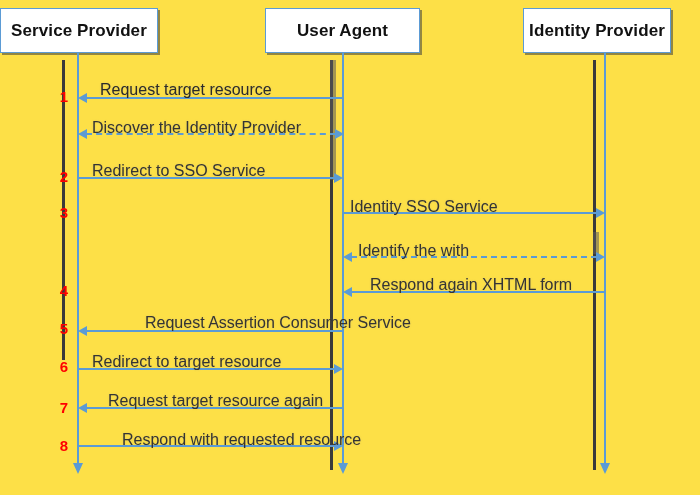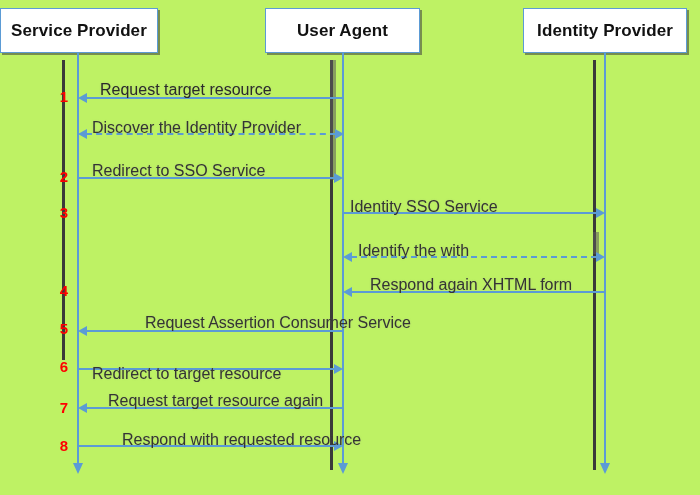--- a/index.html
+++ b/index.html
@@ -4,21 +4,21 @@
 <style>
   html, body {
     margin: 0;
     padding: 0;
     background: #000000;
   }
   #stage {
     position: relative;
     width: 700px;
     height: 495px;
-    background: #bef264;
+    background: #fde047;
     overflow: hidden;
     font-family: "Liberation Sans", sans-serif;
   }
 
   
   .actor-box {
     position: absolute;
     background: #ffffff;
     border: 1px solid #5b9bd5;
     box-sizing: border-box;
@@ -129,21 +129,21 @@
 <div id="stage">
 
   <div class="actor-box" style="left:0px; top:8px; width:158px; height:45px;">
     <span class="actor-label">Service Provider</span>
   </div>
 
   <div class="actor-box" style="left:265px; top:8px; width:155px; height:45px;">
     <span class="actor-label">User Agent</span>
   </div>
 
-  <div class="actor-box" style="left:523px; top:8px; width:164px; height:45px;">
+  <div class="actor-box" style="left:523px; top:8px; width:148px; height:45px;">
     <span class="actor-label">Identity Provider</span>
   </div>
 
   <div class="lifeline-shadow" style="left:62px; top:60px; height:300px;"></div>
   <div class="lifeline-shadow" style="left:330px; top:60px; height:410px;"></div>
   <div class="lifeline-shadow" style="left:593px; top:60px; height:410px;"></div>
 
   <div class="lifeline" style="left:77px; top:53px; height:412px;"></div>
   <div class="lifeline-head" style="left:73px; top:463px;"></div>
 
@@ -203,21 +203,21 @@
     <div class="shaft"></div>
     <div class="arrowhead left"></div>
   </div>
   <div class="msg-label faded" style="left:100px; top:314px;padding-left:45px;">Request Assertion Consumer Service</div>
 
   <div class="step-badge" style="left:57px; top:359px;">6</div>
   <div class="msg" style="left:79px; top:368px; width:256px;">
     <div class="shaft"></div>
     <div class="arrowhead right"></div>
   </div>
-  <div class="msg-label faded" style="left:92px; top:365px;text-align:right;">Redirect to target resource</div>
+  <div class="msg-label faded" style="left:92px; top:353px;text-align:right;">Redirect to target resource</div>
 
   <div class="step-badge" style="left:57px; top:400px;">7</div>
   <div class="msg" style="left:86px; top:407px; width:257px;">
     <div class="shaft"></div>
     <div class="arrowhead left"></div>
   </div>
   <div class="msg-label faded" style="left:108px; top:392px;">Request target resource again</div>
 
   <div class="step-badge" style="left:57px; top:438px;">8</div>
   <div class="msg" style="left:79px; top:445px; width:256px;">

